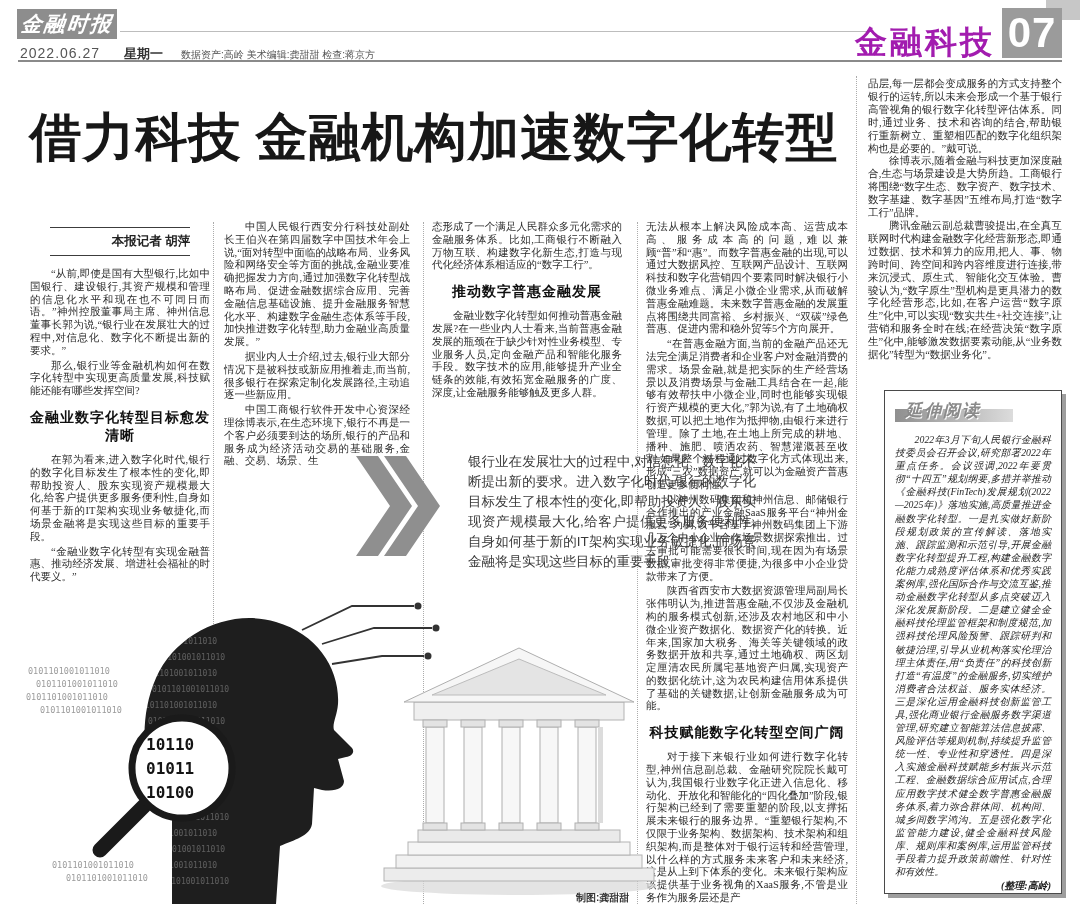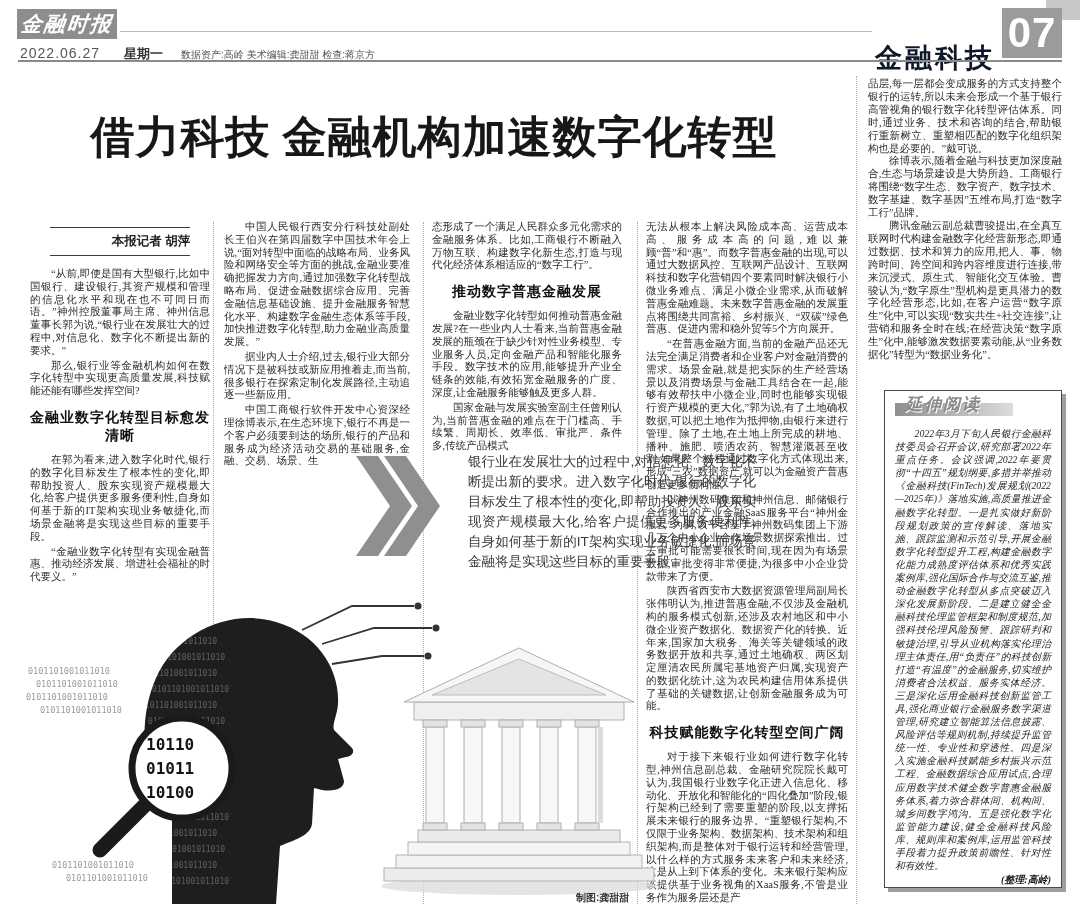--- a/index.html
+++ b/index.html
@@ -9,31 +9,31 @@
   
   .logo-box{position:absolute;left:17px;top:9px;width:100px;height:30px;background:#8d8d8d;
             display:flex;align-items:center;justify-content:center;}
   .logo-box span{font-family:"DejaVu Serif",serif;font-style:italic;font-weight:bold;
                  font-size:21px;color:#fff;letter-spacing:2px;transform:skewX(-6deg);}
   .hairline-top{position:absolute;left:120px;top:31px;width:752px;border-top:1px solid #bdbdbd;}
   .dateline{position:absolute;left:20px;top:44px;white-space:nowrap;}
   .dateline .date{font-family:"Liberation Sans",sans-serif;font-size:14px;color:#555;letter-spacing:1px;}
   .dateline .weekday{font-family:"Liberation Sans",sans-serif;font-size:13px;font-weight:bold;color:#333;margin-left:20px;}
   .dateline .editors{font-family:"Liberation Sans",sans-serif;font-size:10px;color:#555;margin-left:14px;}
-  .section-title{position:absolute;right:85px;top:40px;font-family:"Liberation Sans",sans-serif;
-                 font-size:27px;font-weight:600;color:#0f172a;letter-spacing:3px;}
+  .section-title{position:absolute;right:85px;top:21px;font-family:"Liberation Sans",sans-serif;
+                 font-size:32px;font-weight:600;color:#a21caf;letter-spacing:3px;}
   .page-tab{position:absolute;left:1046px;top:0;width:34px;height:20px;background:#c7c7c7;}
   .page-num{position:absolute;left:1002px;top:8px;width:60px;height:50px;background:#9b9b9b;
             color:#fff;font-family:"Liberation Sans",sans-serif;font-weight:bold;font-size:42px;
             display:flex;align-items:center;justify-content:center;letter-spacing:1px;text-align:right;}
   .mast-rule{position:absolute;left:18px;top:60px;width:1044px;border-top:2px solid #8a8a8a;}
 
   
   .headline{position:absolute;left:28px;top:98px;width:812px;margin:0;text-align:center;
-            font-family:"Liberation Serif",serif;font-weight:bold;font-size:44px;
+            font-family:"Liberation Serif",serif;font-weight:bold;font-size:52px;
             color:#171717;letter-spacing:1px;line-height:80px;}
 
   
   .vsep{position:absolute;width:0;border-left:1px dotted #acacac;z-index:1;}
 
   
   .col{position:absolute;z-index:2;}
   .col p{margin:0 0 2px 0;font-size:10.5px;line-height:12.8px;text-align:justify;color:#2b2b2b;}
   .col p.indent{text-indent:2em;}
   .section-head{font-family:"Liberation Sans",sans-serif;font-size:14px;font-weight:bold;
@@ -53,21 +53,21 @@
   .illus-caption{position:absolute;left:576px;top:891px;font-family:"Liberation Sans",sans-serif;
                  font-size:10px;font-weight:bold;color:#333;z-index:4;}
 
   
   .right-col{position:absolute;left:868px;top:78px;width:194px;z-index:2;}
   .right-col p{margin:0;font-size:10.5px;line-height:12.9px;text-align:justify;color:#2b2b2b;}
   .right-col p.indent{text-indent:2em;}
 
   
   .ext-box{position:absolute;left:884px;top:390px;width:156px;height:488px;z-index:3;
-           background:#fff;border:1px solid #4a4a4a;box-shadow:4px 4px 0 #9e9e9e;padding:0 10px 8px 10px;}
+           background:#fff;border:1px solid #4a4a4a;box-shadow:4px 4px 0 #9e9e9e;padding:6px 10px 8px 10px;}
   .ext-title-wrap{position:relative;height:26px;margin-top:2px;}
   .ext-title-bar{position:absolute;left:0;top:10px;width:118px;height:13px;
                  background:linear-gradient(to right,#8f8f8f,#dcdcdc);}
   .ext-title{position:absolute;left:10px;top:0px;font-family:"Liberation Serif",serif;
              font-style:italic;font-weight:bold;font-size:17px;color:#8a8a8a;
              letter-spacing:2px;text-shadow:1px 1px 0 #ffffff;}
   .ext-body{margin-top:8px;font-family:"Liberation Serif",serif;font-style:italic;
             font-size:9.8px;line-height:13.1px;text-align:justify;text-indent:2em;color:#1e1e1e;}
   .ext-credit{text-align:right;font-style:italic;font-weight:bold;font-size:10px;color:#1e1e1e;margin-top:1px;}
 </style>
@@ -111,21 +111,20 @@
   <div class="col" style="left:224px;top:221px;width:186px;">
     <p class="indent">中国人民银行西安分行科技处副处长王伯兴在第四届数字中国技术年会上说,“面对转型中面临的战略布局、业务风险和网络安全等方面的挑战,金融业要准确把握发力方向,通过加强数字化转型战略布局、促进金融数据综合应用、完善金融信息基础设施、提升金融服务智慧化水平、构建数字金融生态体系等手段,加快推进数字化转型,助力金融业高质量发展。”</p>
     <p class="indent">据业内人士介绍,过去,银行业大部分情况下是被科技或新应用推着走,而当前,很多银行在探索定制化发展路径,主动追逐一些新应用。</p>
     <p class="indent">中国工商银行软件开发中心资深经理徐博表示,在生态环境下,银行不再是一个客户必须要到达的场所,银行的产品和服务成为经济活动交易的基础服务,金融、交易、场景、生</p>
   </div>
 
   <div class="col" style="left:432px;top:221px;width:190px;">
     <p>态形成了一个满足人民群众多元化需求的金融服务体系。比如,工商银行不断融入万物互联、构建数字化新生态,打造与现代化经济体系相适应的“数字工行”。</p>
     <h3 class="section-head">推动数字普惠金融发展</h3>
     <p class="indent">金融业数字化转型如何推动普惠金融发展?在一些业内人士看来,当前普惠金融发展的瓶颈在于缺少针对性业务模型、专业服务人员,定向金融产品和智能化服务手段。数字技术的应用,能够提升产业全链条的效能,有效拓宽金融服务的广度、深度,让金融服务能够触及更多人群。</p>
-    <p class="indent">国家金融与发展实验室副主任曾刚认为,当前普惠金融的难点在于门槛高、手续繁、周期长、效率低、审批严、条件多,传统产品模式</p>
   </div>
 
   <div class="col" style="left:646px;top:221px;width:202px;height:685px;overflow:hidden;">
     <p>无法从根本上解决风险成本高、运营成本高、服务成本高的问题,难以兼顾“普”和“惠”。而数字普惠金融的出现,可以通过大数据风控、互联网产品设计、互联网科技和数字化营销四个要素同时解决银行小微业务难点、满足小微企业需求,从而破解普惠金融难题。未来数字普惠金融的发展重点将围绕共同富裕、乡村振兴、“双碳”绿色普惠、促进内需和稳外贸等5个方向展开。</p>
     <p class="indent">“在普惠金融方面,当前的金融产品还无法完全满足消费者和企业客户对金融消费的需求。场景金融,就是把实际的生产经营场景以及消费场景与金融工具结合在一起,能够有效帮扶中小微企业,同时也能够实现银行资产规模的更大化,”郭为说,有了土地确权数据,可以把土地作为抵押物,由银行来进行管理。除了土地,在土地上所完成的耕地、播种、施肥、喷洒农药、智慧灌溉甚至收割,如果整个过程通过数字化方式体现出来,形成“三农”数据资产,就可以为金融资产普惠创造更多便利性。</p>
     <p class="indent">以神州数码集团和神州信息、邮储银行合作推出的产业金融SaaS服务平台“神州金服云”为例,该平台基于神州数码集团上下游几万个中小企业合作场景数据探索推出。过去审批可能需要很长时间,现在因为有场景数据,审批变得非常便捷,为很多中小企业贷款带来了方便。</p>
     <p class="indent">陕西省西安市大数据资源管理局副局长张伟明认为,推进普惠金融,不仅涉及金融机构的服务模式创新,还涉及农村地区和中小微企业资产数据化、数据资产化的转换。近年来,国家加大税务、海关等关键领域的政务数据开放和共享,通过土地确权、两区划定厘清农民所属宅基地资产归属,实现资产的数据化统计,这为农民构建信用体系提供了基础的关键数据,让创新金融服务成为可能。</p>
     <h3 class="section-head">科技赋能数字化转型空间广阔</h3>
     <p class="indent">对于接下来银行业如何进行数字化转型,神州信息副总裁、金融研究院院长戴可认为,我国银行业数字化正进入信息化、移动化、开放化和智能化的“四化叠加”阶段,银行架构已经到了需要重塑的阶段,以支撑拓展未来银行的服务边界。“重塑银行架构,不仅限于业务架构、数据架构、技术架构和组织架构,而是整体对于银行运转和经营管理,以什么样的方式服务未来客户和未来经济,这是从上到下体系的变化。未来银行架构应该提供基于业务视角的XaaS服务,不管是业务作为服务层还是产</p>
   </div>

